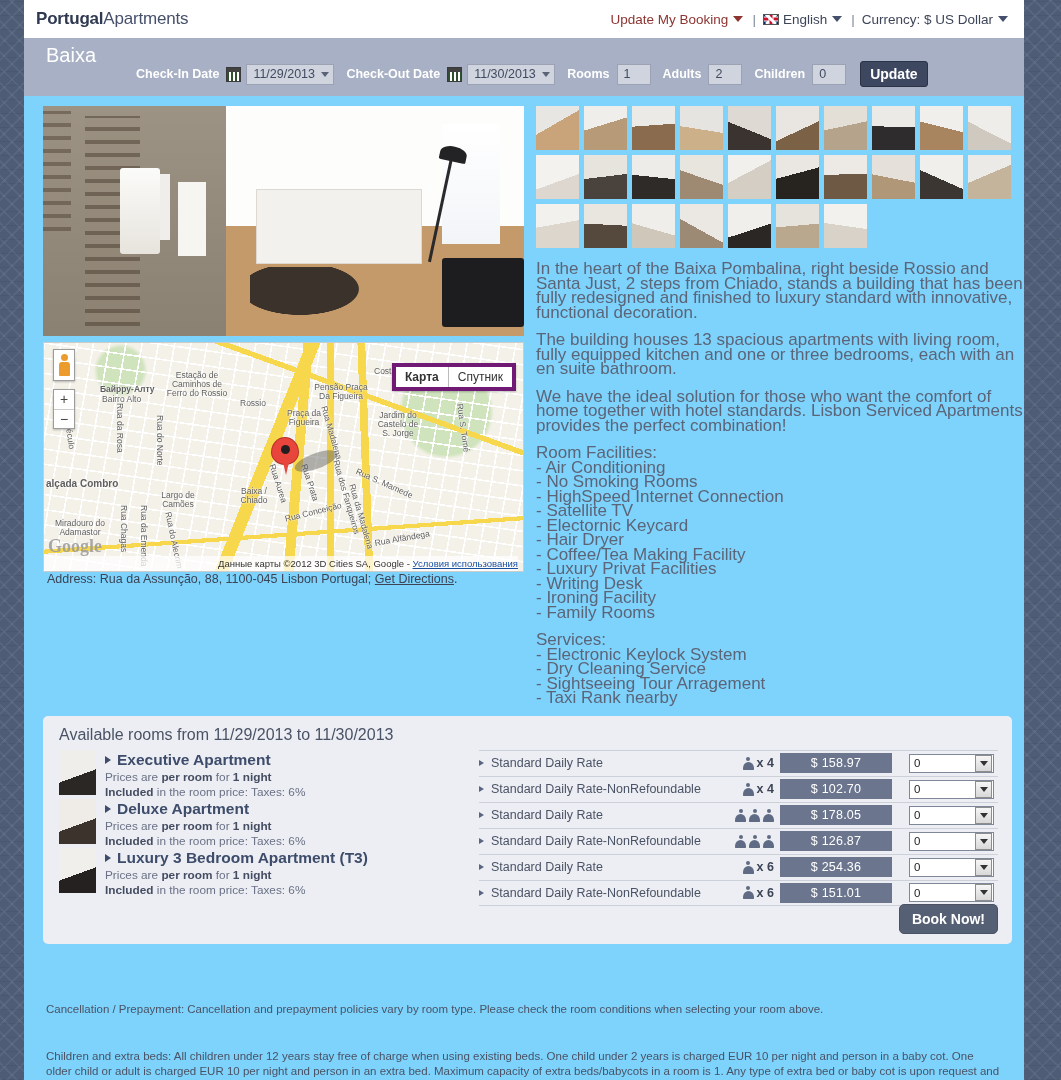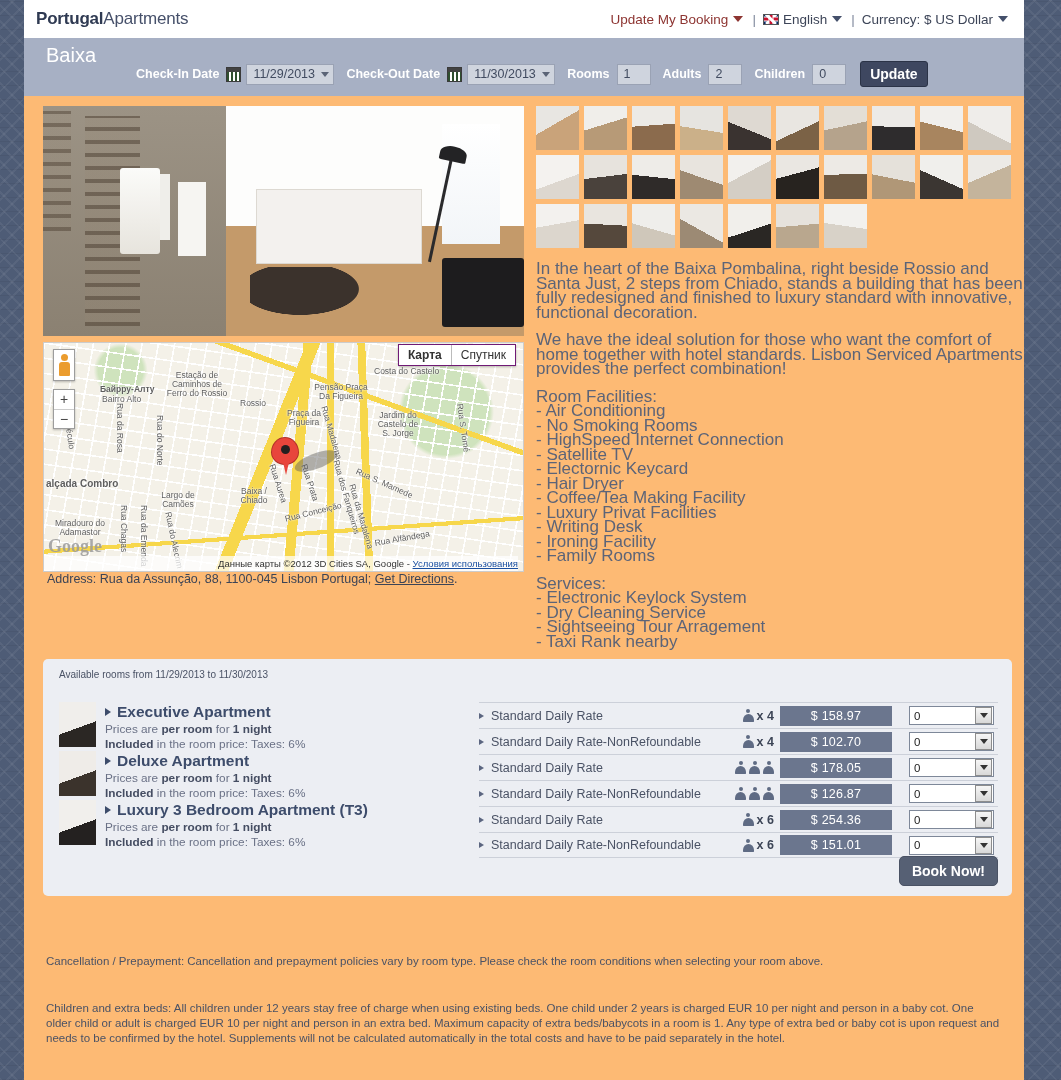--- a/index.html
+++ b/index.html
@@ -17,21 +17,21 @@
       repeating-linear-gradient(45deg, rgba(255,255,255,.055) 0 2px, transparent 2px 11px),
       repeating-linear-gradient(-45deg, rgba(255,255,255,.055) 0 2px, transparent 2px 11px),
       repeating-linear-gradient(0deg, rgba(0,0,0,.05) 0 1px, transparent 1px 14px);
   }
   .rail.left { left: 0; }
   .rail.right { right: 0; width: 37px; }
 
   .page {
     position: absolute; left: 24px; top: 0;
     width: 1000px; height: 1080px;
-    background: #fdba74;
+    background: #7dd3fc;
   }
 
   
   .topbar {
     height: 38px; background: #ffffff;
     display: flex; align-items: center; justify-content: space-between;
     padding: 0 14px 0 12px;
   }
   .logo { font-size: 17px; color: #2f3a52; letter-spacing: -.2px; white-space: nowrap; }
   .logo b { font-weight: bold; }
@@ -198,21 +198,21 @@
   .pin i {
     position:absolute; left:10px; top:20px; width:0; height:0;
     border-left:4px solid transparent; border-right:4px solid transparent;
     border-top:17px solid #e8453c;
   }
   .pinshadow {
     position:absolute; left:250px; top:110px; width:44px; height:16px;
     background: rgba(90,90,90,.45); border-radius:50%; transform: rotate(-16deg) skewX(-28deg);
   }
   .maptypes {
-    position:absolute; right:7px; top:1px; display:flex; border:1px solid #701a75;
+    position:absolute; right:7px; top:20px; display:flex; border:4px solid #701a75;
     box-shadow: 0 1px 2px rgba(0,0,0,.25); font-size:12px;
   }
   .maptypes div { background:#fff; padding:3px 9px; color:#333; }
   .maptypes div.active { font-weight:bold; border-right:1px solid #bbb; }
   .mapzoom {
     position:absolute; left:9px; top:46px; width:22px;
     background:#fff; border:1px solid #9d9d9d; box-shadow: 0 1px 2px rgba(0,0,0,.25);
   }
   .mapzoom span { display:block; height:19px; line-height:18px; text-align:center; font-size:14px; color:#444; }
   .mapzoom span+span { border-top:1px solid #ccc; }
@@ -250,21 +250,21 @@
 
   .desc { font-size: 17px; color: #5c6478; line-height: 14.5px; margin-top: 14px; width: 492px; }
   .desc p { margin-bottom: 13px; }
 
   
   .panelwrap { padding: 10px 12px 0 19px; }
   .panel {
     background: #eceef3; border-radius: 5px; padding: 10px 14px 12px 16px;
     position: relative;
   }
-  .availtxt { font-size: 10px; color: #4a5265; margin-bottom: 22px; }
+  .availtxt { font-size: 16px; color: #4a5265; margin-bottom: 6px; }
   .roomsgrid { display: flex; }
   .roomslist { width: 420px; flex:none; }
   .roomrow { display: flex; gap: 9px; }
   .roomthumb { width: 37px; height: 45px; flex:none; background:#cdc8c0; overflow:hidden; }
   .roominfo { padding-top: 1px; }
   .roomname {
     font-size: 15.5px; font-weight: bold; color: #3d4c6b; display:flex; align-items:center; gap:6px;
   }
   .arr {
     width:0;height:0;border-top:4px solid transparent;border-bottom:4px solid transparent;
@@ -484,20 +484,21 @@
           <div class="thumb" style="background: linear-gradient(183deg, rgb(233, 229, 223) 0px, rgb(233, 229, 223) 47%, rgb(85, 72, 60) 47%, rgb(85, 72, 60) 100%);"></div>
           <div class="thumb" style="background: linear-gradient(196deg, rgb(239, 238, 235) 0px, rgb(239, 238, 235) 56%, rgb(207, 199, 186) 56%, rgb(207, 199, 186) 100%);"></div>
           <div class="thumb" style="background: linear-gradient(209deg, rgb(235, 232, 227) 0px, rgb(235, 232, 227) 57%, rgb(156, 138, 116) 57%, rgb(156, 138, 116) 100%);"></div>
           <div class="thumb" style="background: linear-gradient(162deg, rgb(241, 239, 235) 0px, rgb(241, 239, 235) 58%, rgb(42, 39, 36) 58%, rgb(42, 39, 36) 100%);"></div>
           <div class="thumb" style="background: linear-gradient(175deg, rgb(230, 226, 220) 0px, rgb(230, 226, 220) 49%, rgb(185, 167, 142) 49%, rgb(185, 167, 142) 100%);"></div>
           <div class="thumb" style="background: linear-gradient(188deg, rgb(242, 241, 238) 0px, rgb(242, 241, 238) 50%, rgb(216, 210, 200) 50%, rgb(216, 210, 200) 100%);"></div>
         </div>
 
       <div class="desc">
         <p>In the heart of the Baixa Pombalina, right beside Rossio and Santa Just, 2 steps from Chiado, stands a building that has been fully redesigned and finished to luxury standard with innovative, functional decoration.</p>
+        <p>The building houses 13 spacious apartments with living room, fully equipped kitchen and one or three bedrooms, each with an en suite bathroom.</p>
         <p>We have the ideal solution for those who want the comfort of home together with hotel standards. Lisbon Serviced Apartments provides the perfect combination!</p>
         <div>Room Facilities:</div>
         <div id="facilities">
             <div>- Air Conditioning</div>
             <div>- No Smoking Rooms</div>
             <div>- HighSpeed Internet Connection</div>
             <div>- Satellite TV</div>
             <div>- Electornic Keycard</div>
             <div>- Hair Dryer</div>
             <div>- Coffee/Tea Making Facility</div>

